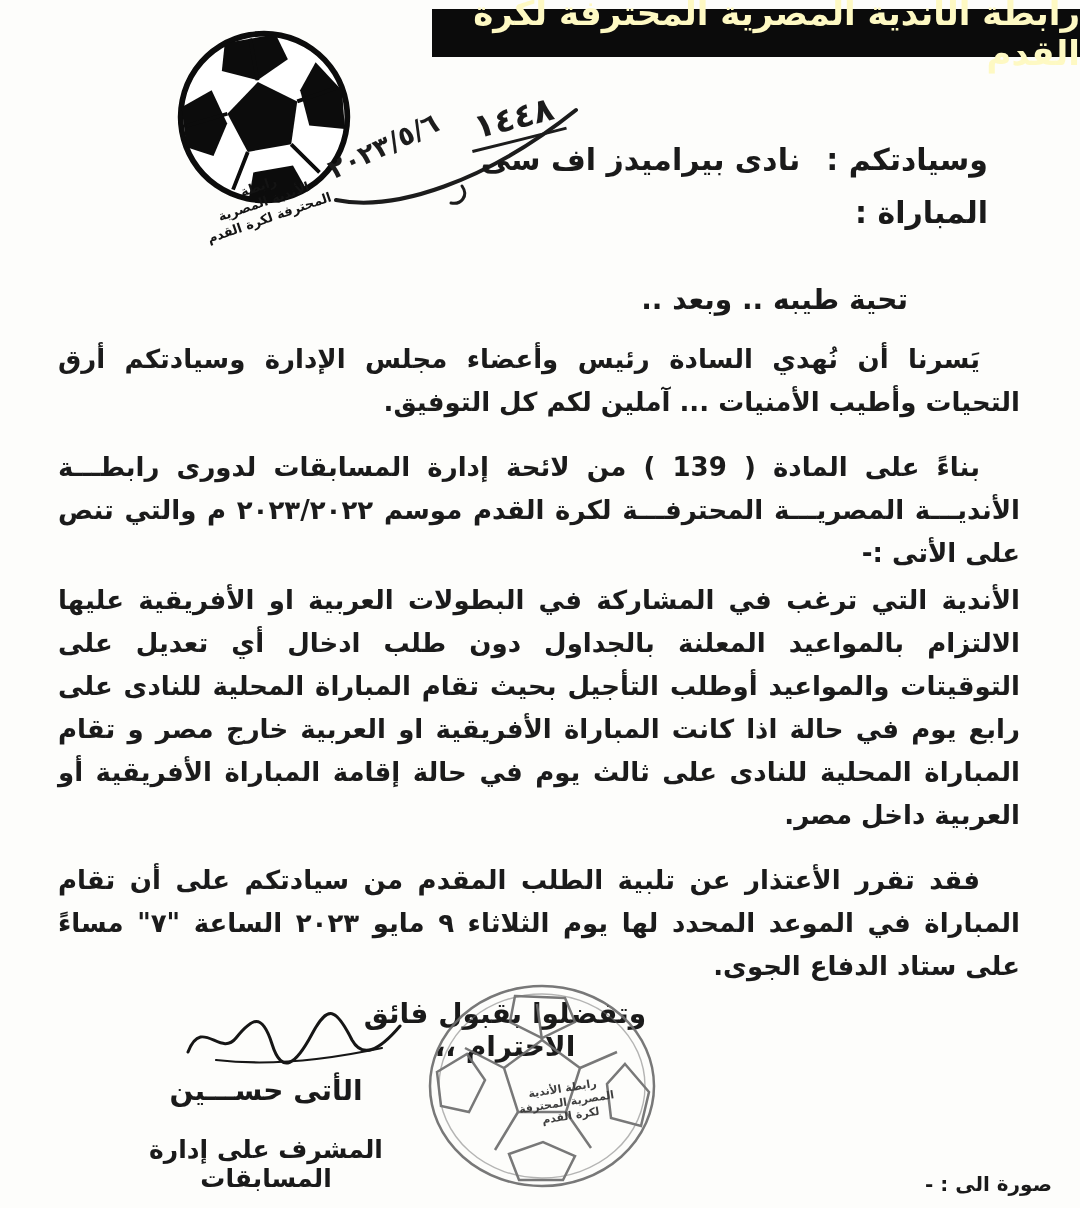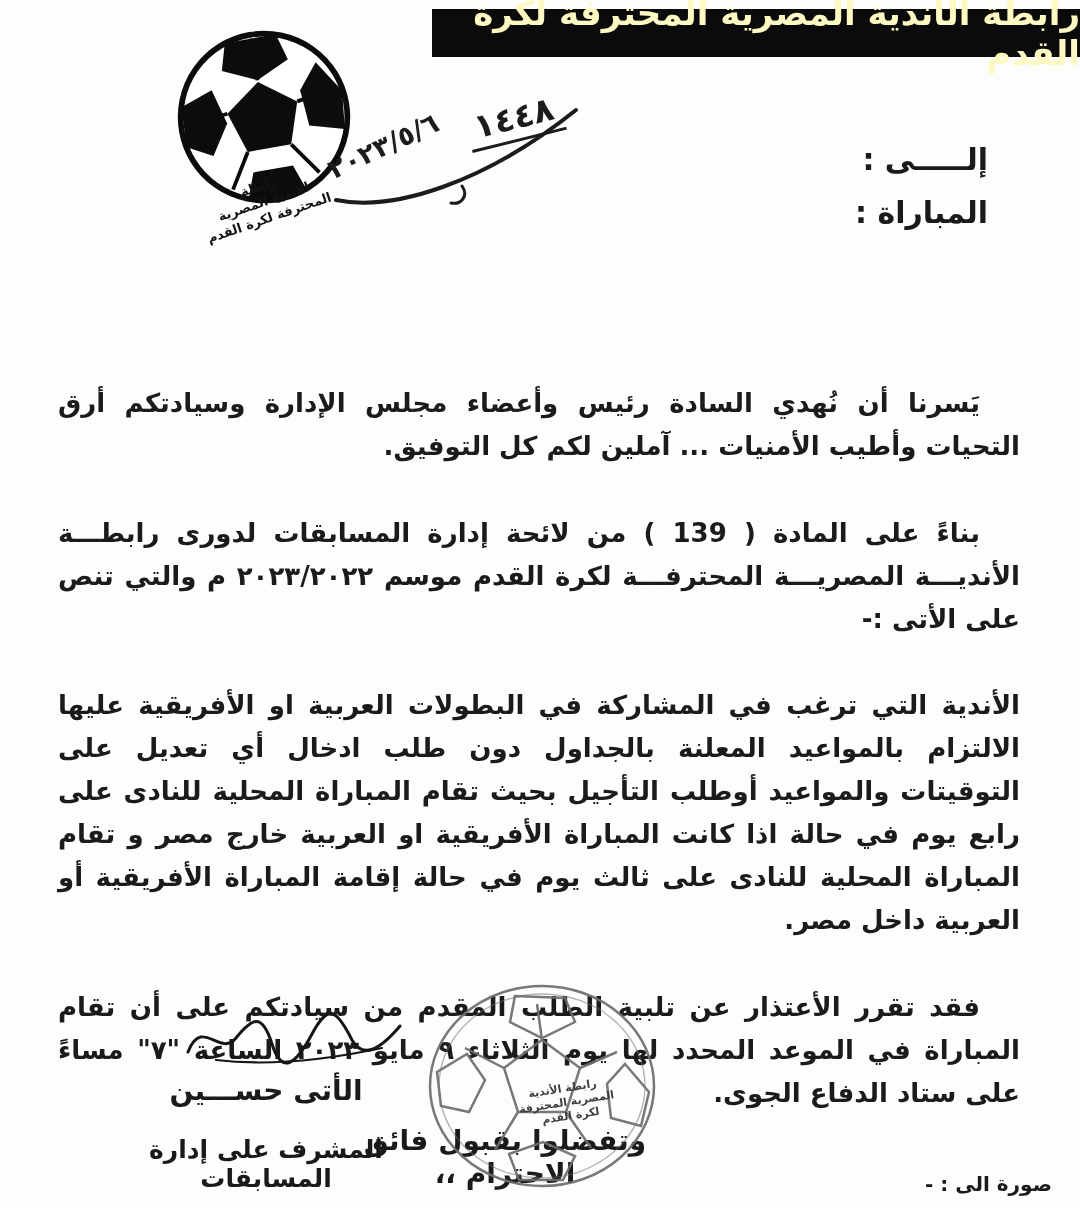--- a/index.html
+++ b/index.html
@@ -46,21 +46,21 @@
   .addr-row { display:flex; gap:26px; align-items:baseline; margin-bottom:18px; font-size:30px; }
   .addr-label { min-width:118px; }
 
   
   .greeting { position:absolute; top:283px; right:172px; font-size:28px; }
 
   
   .body-block { position:absolute; top:338px; left:58px; right:60px; }
   .para {
     font-size:26px; line-height:1.65; text-align:justify;
-    margin-bottom:22px; color:#1b1b1b;margin-top:44px;
+    margin-bottom:22px; color:#1b1b1b;
   }
   .indent { text-indent:40px; }
   .para.p3 { margin-bottom:5px; }
   .para.p5 { margin-bottom:10px; }
   .closing {
     width:370px; margin:6px 330px 0 auto; text-align:center; font-size:28px;
   }
 
   
   .sig { position:absolute; left:116px; top:1000px; width:300px; text-align:center; }
@@ -102,27 +102,29 @@
 
   <svg class="hw-swoosh" width="256" height="120" viewBox="0 0 256 120">
     <path d="M8,104 C66,116 158,86 248,14" stroke="#1c1c1c" stroke-width="4" fill="none" stroke-linecap="round"></path>
     <path d="M134,90 c7,10 -1,19 -11,17" stroke="#1c1c1c" stroke-width="3" fill="none" stroke-linecap="round"></path>
   </svg>
   <div class="hw-number">١٤٤٨</div>
   <div class="hw-date">٢٠٢٣/٥/٦</div>
 
   <div class="addr">
     <div class="addr-row">
-      <span class="addr-label">إلـــــى :</span>
+      <span class="addr-label">وسيادتكم :</span>
+      <span>نادى بيراميدز اف سى</span>
     </div>
     <div class="addr-row">
       <span class="addr-label">المباراة :</span>
     </div>
   </div>
 
+  <div class="greeting">تحية طيبه ..  وبعد ..</div>
 
   <div class="body-block">
     <p class="para indent p1">يَسرنا أن نُهدي السادة رئيس وأعضاء مجلس الإدارة وسيادتكم أرق التحيات وأطيب الأمنيات ... آملين لكم كل التوفيق.</p>
     <p class="para indent p3">بناءً على المادة ( 139 ) من لائحة إدارة المسابقات لدورى رابطـــة الأنديـــة المصريـــة المحترفـــة لكرة القدم موسم ٢٠٢٣/٢٠٢٢ م والتي تنص على الأتى :-</p>
     <p class="para p4">الأندية التي ترغب في المشاركة في البطولات العربية او الأفريقية عليها الالتزام بالمواعيد المعلنة بالجداول  دون طلب ادخال أي تعديل على التوقيتات والمواعيد أوطلب التأجيل بحيث تقام المباراة المحلية للنادى على رابع يوم في حالة اذا كانت المباراة الأفريقية او العربية خارج مصر و تقام المباراة المحلية للنادى على ثالث يوم في حالة إقامة المباراة الأفريقية أو العربية داخل مصر.</p>
     <p class="para indent p5">فقد تقرر الأعتذار عن تلبية الطلب المقدم من سيادتكم  على أن تقام المباراة في الموعد المحدد لها يوم الثلاثاء ٩ مايو ٢٠٢٣ الساعة "٧" مساءً على ستاد الدفاع الجوى.</p>
     <div class="closing">وتفضلوا بقبول فائق الاحترام ،،</div>
   </div>
 
   <svg class="stamp" width="255" height="215" viewBox="0 0 255 215">

